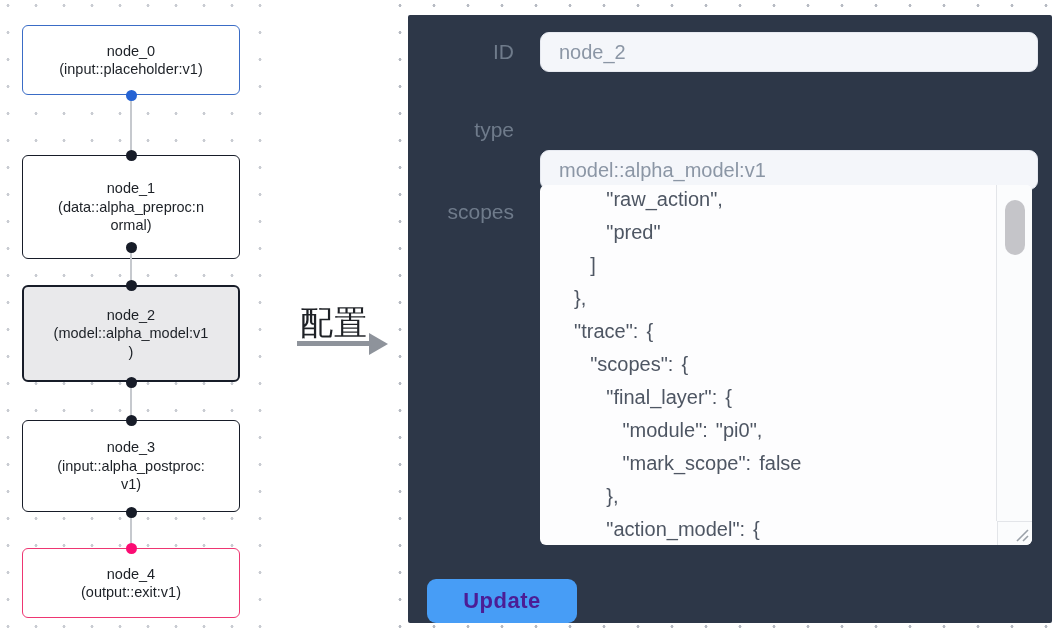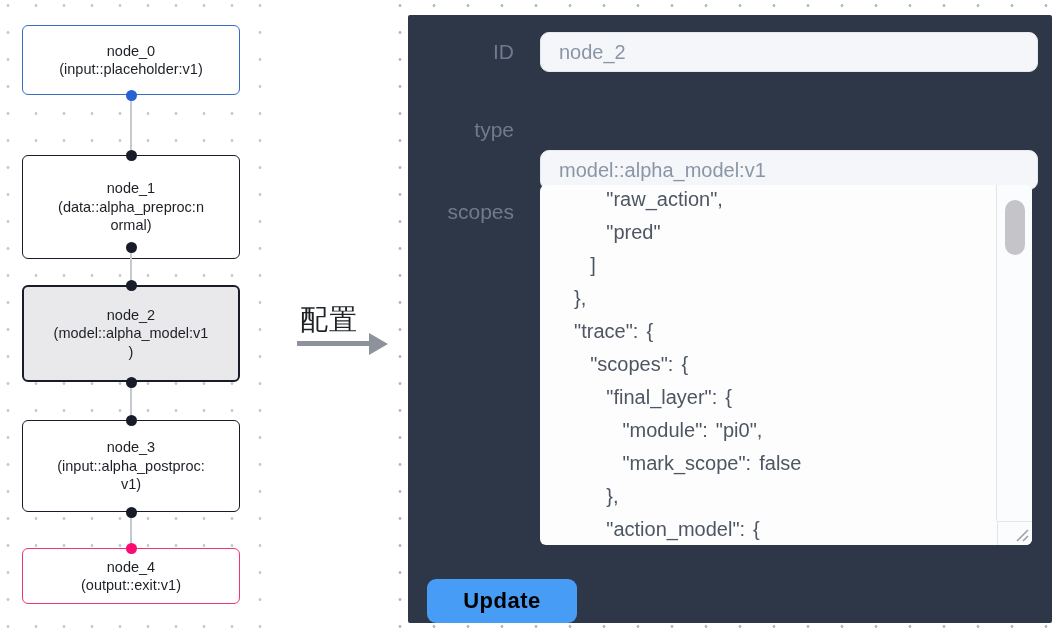--- a/index.html
+++ b/index.html
@@ -20,34 +20,34 @@
     position:absolute;left:22px;width:218px;box-sizing:border-box;
     border-radius:6px;background:#ffffff;
     display:flex;align-items:center;justify-content:center;
     text-align:center;font-size:14.5px;line-height:18.5px;color:#1c2026;
   }
   .node-label{white-space:pre-line;padding:0 4px;}
   .node--input   {top:25px;height:70px;border:1.6px solid #3a6cc6;}
   .node--default1{top:155px;height:104px;border:1.6px solid #171c28;}
   .node--selected{top:285px;height:97px;border:2.5px solid #171c28;background:#e9e9eb;}
   .node--default3{top:420px;height:92px;border:1.6px solid #171c28;}
-  .node--output  {top:548px;height:56px;border:1.6px solid #ee3672;}
+  .node--output  {top:548px;height:70px;border:1.6px solid #ee3672;}
   .edge{position:absolute;left:130px;width:2px;background:#c6c9ce;}
   .edge--0{top:95px;height:60px;}
   .edge--1{top:247px;height:38px;}
   .edge--2{top:382px;height:38px;}
   .edge--3{top:512px;height:36px;}
   .port{position:absolute;left:125.5px;width:11px;height:11px;border-radius:50%;}
   .port--dark{background:#171c28;}
   .port--blue{background:#2563d4;}
   .port--pink{background:#fb0c73;}
   
   .transfer-label{
     position:absolute;left:300px;top:301px;
-    font-size:28px;color:#1e2126;letter-spacing:1px;
+    font-size:33px;color:#1e2126;letter-spacing:1px;
   }
   .arrow-bar{position:absolute;left:297px;top:341px;width:73px;height:5px;background:#8e939b;}
   .arrow-head{
     position:absolute;left:369px;top:332.5px;width:0;height:0;
     border-top:11px solid transparent;border-bottom:11px solid transparent;
     border-left:19px solid #8e939b;
   }
   
   .right-canvas{
     position:absolute;left:394px;top:0;width:668px;height:643px;
@@ -88,21 +88,21 @@
     position:absolute;top:15px;right:7px;width:20px;height:55px;
     border-radius:10px;background:#c5c5c9;
   }
   .resize-corner{
     position:absolute;right:0;bottom:0;width:35px;height:24px;box-sizing:border-box;
     border-left:1px solid #e3e5e9;border-top:1px solid #e3e5e9;background:#fbfcfd;
   }
   .resize-corner svg{position:absolute;right:3px;bottom:3px;}
   .update-btn{
     position:absolute;left:19px;top:564px;width:150px;height:44px;
-    border:none;border-radius:9px;background:#479df6;color:#000000;
+    border:none;border-radius:9px;background:#479df6;color:#4c1d95;
     font-size:22px;font-weight:bold;font-family:inherit;letter-spacing:0.5px;
     cursor:pointer;
   }
 </style>
 </head>
 <body>
 
 <div class="flow-canvas">
 
   <div class="node node--input">

